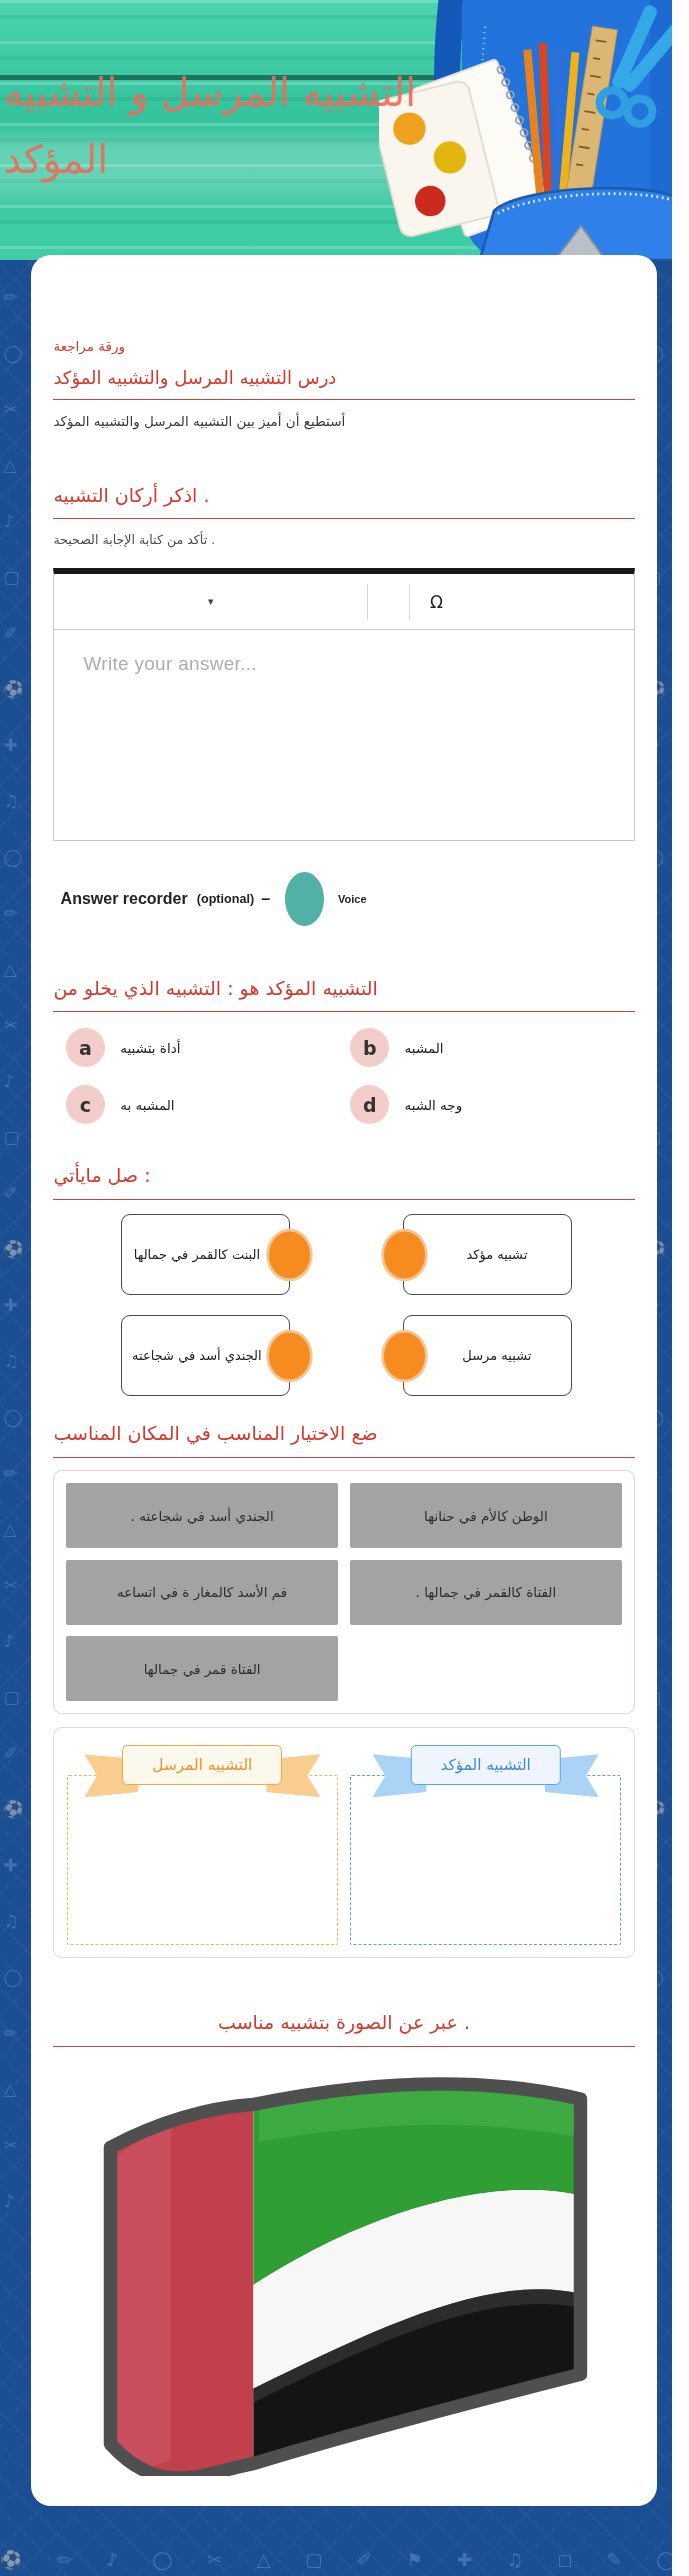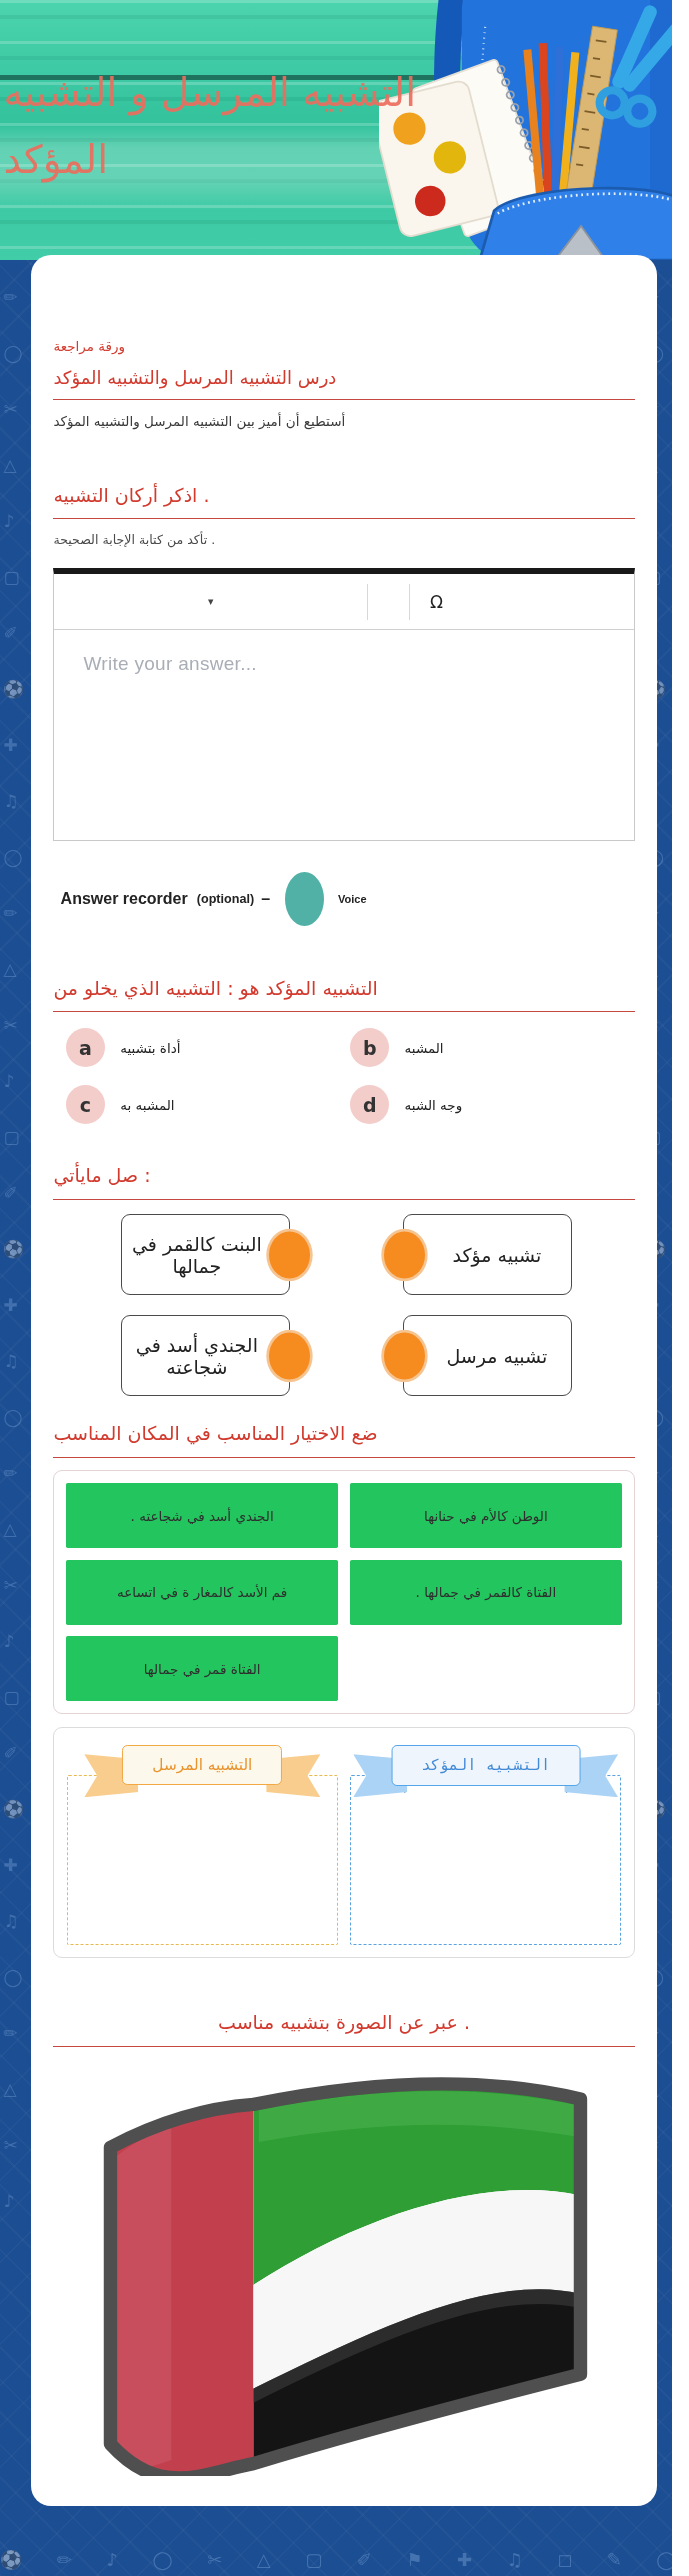--- a/index.html
+++ b/index.html
@@ -78,48 +78,48 @@
     justify-content:center; font-size:19px; font-weight:700; color:#333; flex:0 0 auto; }
   .opt-l { margin-left:15.3px; font-size:13.5px; color:#222; direction:rtl; }
 
   
   .mwrap { margin-top:14.4px; }
   .mrow { display:flex; padding-left:68px; margin-bottom:20px; }
   .mrow:last-child { margin-bottom:0; }
   .mbox { position:relative; width:169px; height:81px; border:1.3px solid #4a4a4a; border-radius:9px;
     display:flex; align-items:center; background:#fff; }
   .mbox.left { margin-right:113px; }
-  .mtext { flex:1; text-align:center; font-size:19px; color:#222; direction:rtl; padding:0 9px; }
+  .mtext { flex:1; text-align:center; font-size:13px; color:#222; direction:rtl; padding:0 9px; }
   .mbox.left .mtext { padding-right:27px; }
   .mbox.right .mtext { padding-left:27px; }
   .dot { position:absolute; top:50%; transform:translateY(-50%); width:41px; height:47px; border-radius:50%;
     background:#f68b1f; box-shadow:0 0 0 2.7px #f6c490; cursor:pointer; z-index:2; }
   .mbox.left .dot { right:-20.6px; }
   .mbox.right .dot { left:-20.6px; }
 
   
   .bank { margin-top:9px; border:0.9px solid #e3d3d3; border-radius:9px; padding:11.7px;
     display:grid; grid-template-columns:1fr 1fr; gap:11.7px; background:#fff; }
-  .chip { background:#22c55e; min-height:65px; display:flex; align-items:center; justify-content:center;
+  .chip { background:#a3a3a3; min-height:65px; display:flex; align-items:center; justify-content:center;
     font-size:13.5px; color:#2e2e2e; direction:rtl; padding:5.4px 16px; border-radius:1.8px; cursor:grab; text-align:center; }
   .dz-wrap { margin-top:12.6px; border:0.9px solid #dcdcdc; border-radius:9px; background:#fff;
     padding:47px 12.6px 12.6px 12.6px; display:flex; gap:12.6px; }
   .dz { flex:1; height:170px; border:1.8px dashed; border-radius:1.8px; position:relative; background:#fff; }
   .dz.orange { border-color:#e9b94f; }
   .dz.blue { border-color:#5ba2e0; }
   .ribbon { position:absolute; top:-30.5px; left:50%; transform:translateX(-50%); }
   .band { position:relative; z-index:3; display:block; white-space:nowrap; background:#fdf8ec;
     border:1.8px solid #f2a843; border-radius:5.4px; padding:10px 29px; font-size:15.3px; color:#e8932d; direction:rtl; }
   .wing { position:absolute; top:9px; width:54px; height:43px; z-index:1; }
   .wing.wl { left:-38px; clip-path:polygon(0 0, 100% 12%, 100% 88%, 0 100%, 24% 50%); background:#f8cd8d; }
   .wing.wr { right:-38px; clip-path:polygon(100% 0, 0 12%, 0 88%, 100% 100%, 76% 50%); background:#f8cd8d; }
   .fold { position:absolute; bottom:-7.2px; width:12.6px; height:10px; z-index:0; background:#dd9433; }
   .fold.fl { left:1.8px; clip-path:polygon(0 0, 100% 0, 100% 100%); }
   .fold.fr { right:1.8px; clip-path:polygon(0 0, 100% 0, 0 100%); }
-  .dz.blue .band { border-color:#55a5ea; background:#eef5fc; color:#428ad7;font-family:Liberation Mono, monospace; }
+  .dz.blue .band { border-color:#55a5ea; background:#eef5fc; color:#428ad7; }
   .dz.blue .wing { background:#abd3f5; }
   .dz.blue .fold { background:#4f93d8; }
 
   
   .flagwrap { margin-top:10.8px; padding-left:10.8px; }
 </style>
 </head>
 <body>
 
 <div class="page">

